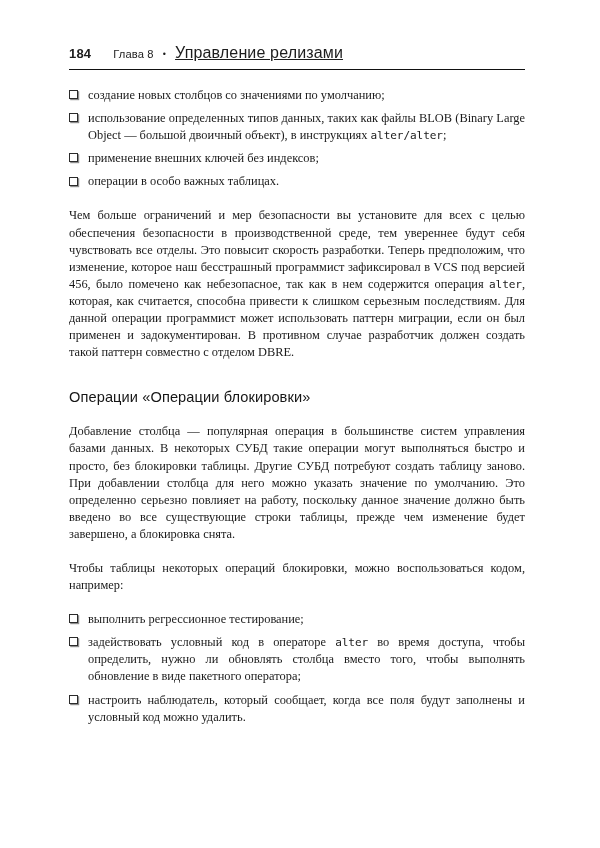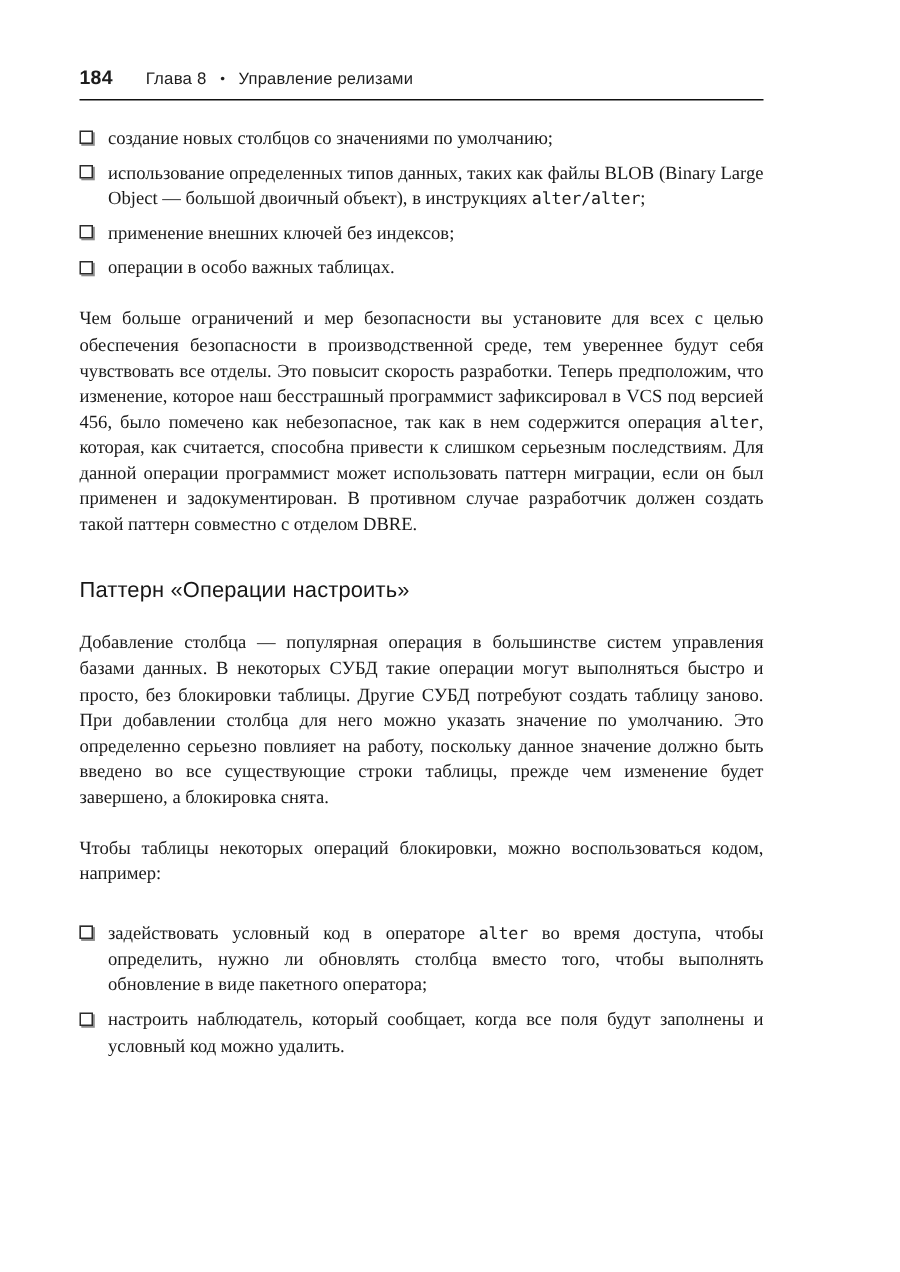--- a/index.html
+++ b/index.html
@@ -17,21 +17,21 @@
   .page {
     position: relative;
     width: 600px;
     height: 848px;
     box-sizing: border-box;
     padding: 0;
     background: #ffffff;
   }
   .content {
     position: absolute;
-    left: 53px;
+    left: 69px;
     top: 44px;
     width: 456px;
   }
 
   
   .runhead {
     display: flex;
     align-items: baseline;
     font-family: "Liberation Sans", "DejaVu Sans", sans-serif;
     font-size: 11.5px;
@@ -47,21 +47,22 @@
   .runhead .chap {
     font-size: 11.2px;
   }
   .runhead .dot {
     margin: 0 9px;
     font-size: 9px;
     position: relative;
     top: -1px;
   }
   .runhead .secname {
-    font-size: 11px;
+    font-size: 16px;
+    text-decoration: underline;
   }
   .rule {
     border: 0;
     border-top: 1.3px solid #111;
     margin: 4px 0 0 0;
     width: 456px;
   }
 
   
   p.body {
@@ -147,35 +148,35 @@
         <span class="sqmark"></span><span>операции в особо важных таблицах.</span>
       </li>
     </ul>
 
     <div class="gap-lg"></div>
 
     <p class="body"><span>Чем больше ограничений и мер безопасности вы установите для всех с целью обеспечения безопасности в производственной среде, тем увереннее будут себя чувствовать все отделы. Это повысит скорость разработки. Теперь предположим, что изменение, которое наш бесстрашный программист зафиксировал в VCS под версией 456, было помечено как небезопасное, так как в нем содержится операция </span><code>alter</code><span>, которая, как считается, способна привести к слишком серьезным последствиям. Для данной операции программист может использовать паттерн миграции, если он был применен и задокументирован. В противном случае разработчик должен создать такой паттерн совместно с отделом DBRE.</span></p>
 
     <div style="height:28px"></div>
 
-    <h2 class="sect">Паттерн «Операции настроить»</h2>
+    <h2 class="sect">Операции «Операции блокировки»</h2>
 
     <div style="height:18px"></div>
 
     <p class="body">Добавление столбца — популярная операция в большинстве систем управления базами данных. В некоторых СУБД такие операции могут выполняться быстро и просто, без блокировки таблицы. Другие СУБД потребуют создать таблицу заново. При добавлении столбца для него можно указать значение по умолчанию. Это определенно серьезно повлияет на работу, поскольку данное значение должно быть введено во все существующие строки таблицы, прежде чем изменение будет завершено, а блокировка снята.</p>
 
     <div class="gap-lg"></div>
 
     <p class="body">Чтобы таблицы некоторых операций блокировки, можно воспользоваться кодом, например:</p>
 
     <div class="gap-lg"></div>
 
     <ul class="sqlist">
       <li>
-        <span class="sqmark"></span>
+        <span class="sqmark"></span><span>выполнить регрессионное тестирование;</span>
       </li>
       <li>
         <span class="sqmark"></span><span>задействовать условный код в операторе </span><code>alter</code><span> во время доступа, чтобы определить, нужно ли обновлять столбца вместо того, чтобы выполнять обновление в виде пакетного оператора;</span>
       </li>
       <li>
         <span class="sqmark"></span><span>настроить наблюдатель, который сообщает, когда все поля будут заполнены и условный код можно удалить.</span>
       </li>
     </ul>
 
     <div class="gap-lg"></div>

